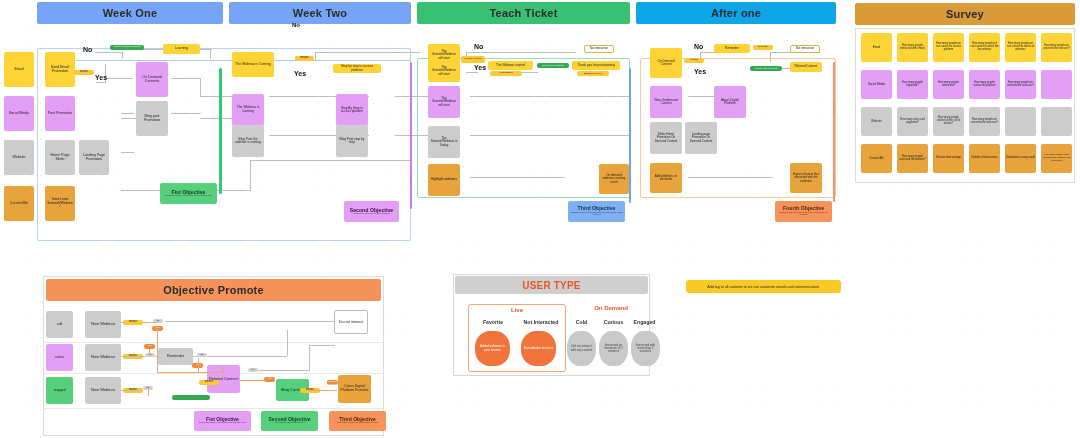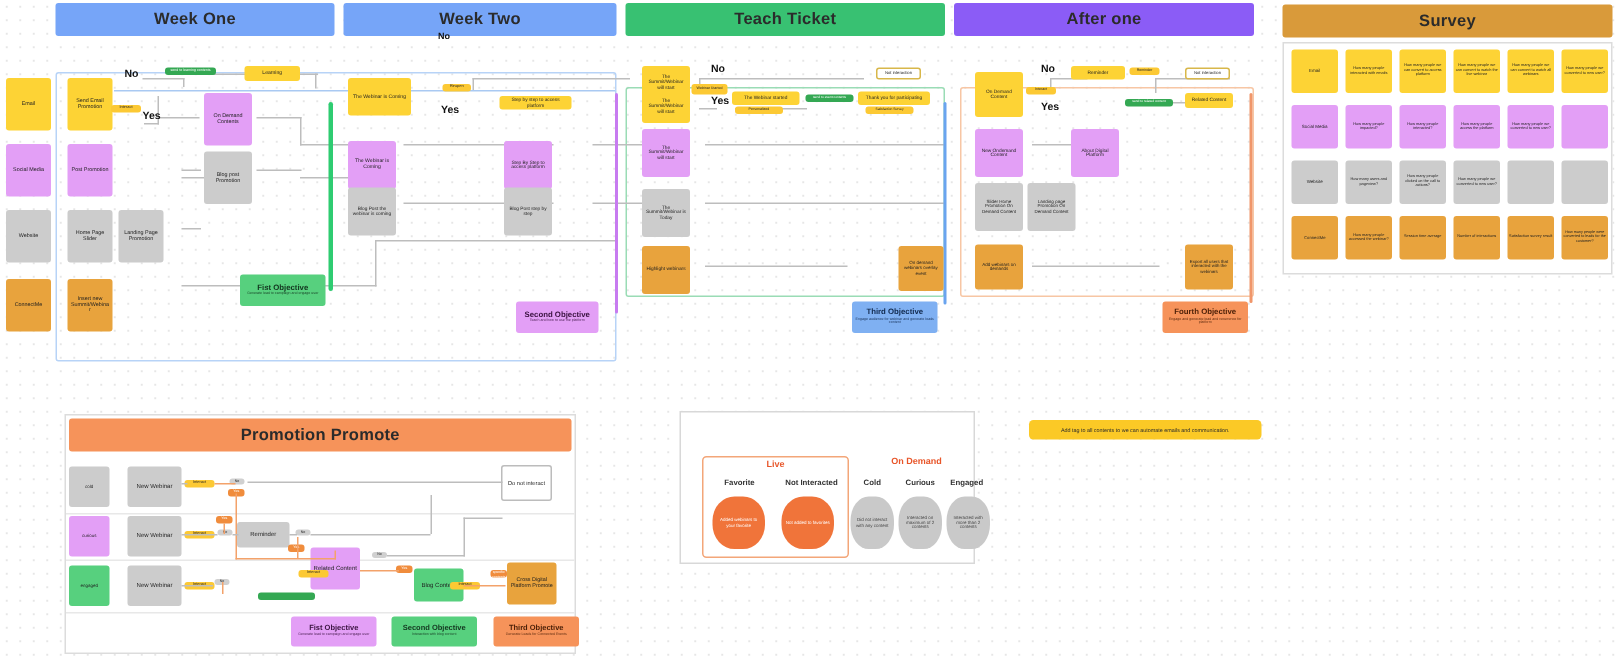--- a/index.html
+++ b/index.html
@@ -16,21 +16,21 @@
   .abs{position:absolute;box-sizing:border-box;}
 
   
   .phase-hdr{
     display:flex;align-items:center;justify-content:center;
     border-radius:2px;color:#2b2b2b;font-weight:700;letter-spacing:.2px;
   }
   .hdr-week1{background:#76a5f8;}
   .hdr-week2{background:#76a5f8;}
   .hdr-sell{background:#38c172;}
-  .hdr-after{background:#8b5cf6;}
+  .hdr-after{background:#0ea5e9;}
   .hdr-reports{background:#d99a3a;}
   .hdr-connect{background:#f6935a;}
   .hdr-usertype{background:#cfcfcf;color:#e8562a;}
 
   
   .node{
     display:flex;align-items:center;justify-content:center;text-align:center;
     border-radius:2px;color:#1f1f1f;line-height:1.08;
     padding:1px 2px;word-break:break-word;overflow:hidden;
   }
@@ -277,21 +277,21 @@
   <div class="abs rep-cell n-gray" style="left:1041px;top:107px;width:31px;height:29px;font-size:2.6px;"></div>
 
   <div class="abs rep-cell n-orange" style="left:861px;top:144px;width:31px;height:29px;font-size:2.8px;">ConnectMe</div>
   <div class="abs rep-cell n-orange" style="left:897px;top:144px;width:31px;height:29px;font-size:2.6px;">How many people accessed the webinar?</div>
   <div class="abs rep-cell n-orange" style="left:933px;top:144px;width:31px;height:29px;font-size:2.6px;">Session time average</div>
   <div class="abs rep-cell n-orange" style="left:969px;top:144px;width:31px;height:29px;font-size:2.6px;">Number of interactions</div>
   <div class="abs rep-cell n-orange" style="left:1005px;top:144px;width:31px;height:29px;font-size:2.6px;">Satisfaction survey result</div>
   <div class="abs rep-cell n-orange" style="left:1041px;top:144px;width:31px;height:29px;font-size:2.5px;">How many people were converted to leads for the customer?</div>
 
   <div class="abs frame-solidwhite" style="left:43px;top:276px;width:341px;height:160px;"></div>
-  <div class="abs phase-hdr hdr-connect" style="left:46px;top:279px;width:335px;height:22px;font-size:11px;">Promotion Promote</div>
+  <div class="abs phase-hdr hdr-connect" style="left:46px;top:279px;width:335px;height:22px;font-size:11px;">Objective Promote</div>
 
   <div class="ln" style="left:44px;top:342px;width:339px;height:1px;background:#e8e8e8;"></div>
   <div class="ln" style="left:44px;top:373px;width:339px;height:1px;background:#e8e8e8;"></div>
   <div class="ln" style="left:44px;top:408px;width:339px;height:1px;background:#e8e8e8;"></div>
 
   <div class="abs node n-gray" style="left:46px;top:311px;width:27px;height:27px;font-size:3px;">cold</div>
   <div class="abs node n-purple" style="left:46px;top:344px;width:27px;height:27px;font-size:3px;">curious</div>
   <div class="abs node n-green" style="left:46px;top:377px;width:27px;height:27px;font-size:3px;">engaged</div>
 
   <div class="abs node n-gray" style="left:85px;top:311px;width:36px;height:27px;font-size:4px;">New Webinar</div>
@@ -351,20 +351,21 @@
   <div class="abs obj o-green" style="left:261px;top:411px;width:57px;height:20px;">
     <div class="obj-t" style="font-size:5px;">Second Objective</div>
     <div class="obj-s" style="font-size:2.4px;">Interaction with blog content</div>
   </div>
   <div class="abs obj o-orange" style="left:329px;top:411px;width:57px;height:20px;">
     <div class="obj-t" style="font-size:5px;">Third Objective</div>
     <div class="obj-s" style="font-size:2.4px;">Generate Leads for Connected Events</div>
   </div>
 
   <div class="abs ut-panel" style="left:453px;top:274px;width:197px;height:102px;"></div>
+  <div class="abs phase-hdr hdr-usertype" style="left:455px;top:276px;width:193px;height:18px;font-size:10px;">USER TYPE</div>
 
   <div class="abs ut-group" style="left:468px;top:304px;width:98px;height:68px;"></div>
   <div class="abs ut-sectlabel" style="left:468px;top:307px;width:98px;font-size:6px;">Live</div>
   <div class="abs ut-collabel" style="left:471px;top:319px;width:44px;font-size:5.2px;">Favorite</div>
   <div class="abs ut-collabel" style="left:517px;top:319px;width:48px;font-size:5.2px;">Not Interacted</div>
   <div class="abs blob blob-orange" style="left:475px;top:331px;width:35px;height:35px;font-size:3px;">Added webinars to your favorite</div>
   <div class="abs blob blob-orange" style="left:521px;top:331px;width:35px;height:35px;font-size:3px;">Not added to favorites</div>
 
   <div class="abs ut-sectlabel" style="left:576px;top:305px;width:70px;font-size:6px;">On Demand</div>
   <div class="abs ut-collabel" style="left:565px;top:319px;width:33px;font-size:5.2px;">Cold</div>

